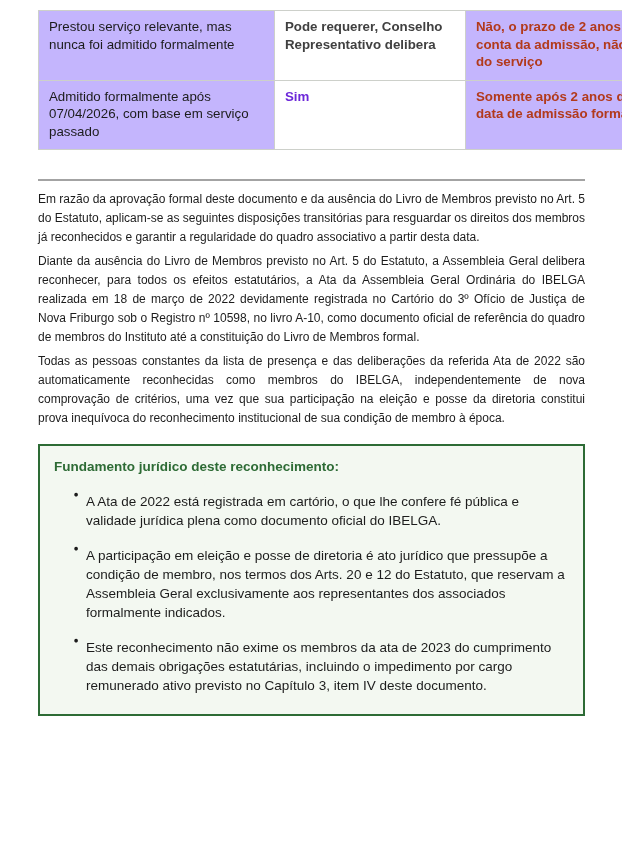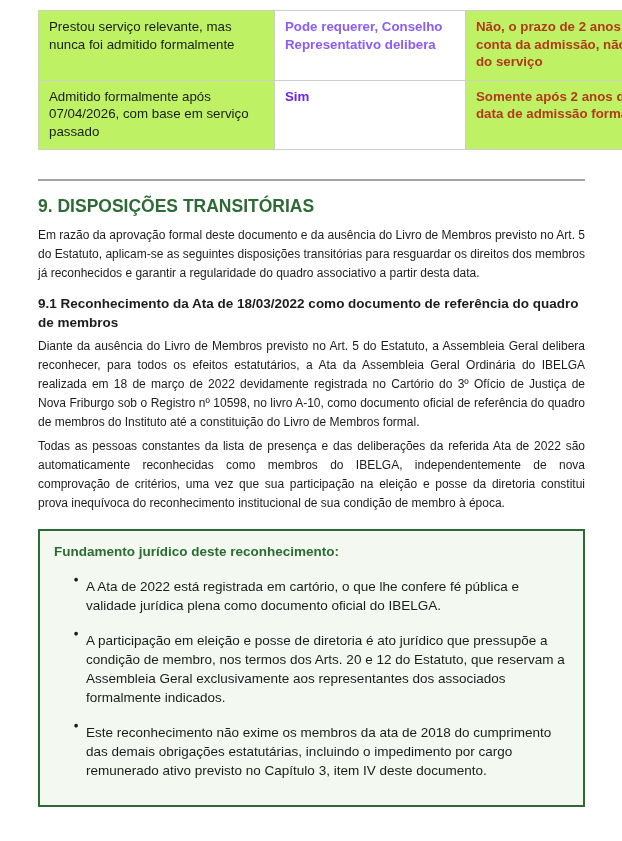--- a/index.html
+++ b/index.html
@@ -19,23 +19,23 @@
     width:554px;
     margin-top:10px;
     font-size:13.3px;
     line-height:17.5px;
   }
   table.cmp td{
     border:1px solid #cdd0ca;
     vertical-align:top;
     padding:7px 10px 9px 10px;
   }
-  td.shaded{background:#bef264;margin-left:23px;}
+  td.shaded{background:#c4b5fd;margin-left:23px;}
   td.plain{background:#ffffff;}
-  .txt-orange{color:#8b5cf6;font-weight:bold;}
+  .txt-orange{color:#404040;font-weight:bold;}
   .txt-red{color:#b23a1c;font-weight:bold;}
   .txt-green{color:#6d28d9;font-weight:bold;}
 
   
   .rule{
     height:2px;background:#a3a3a3;border:none;
     margin:29px 0 0 0;width:547px;
   }
 
   
@@ -57,21 +57,21 @@
     width:547px;
   }
   p.tight{margin-top:5px;}
 
   
   .infobox{
     margin-top:16px;
     width:515px;             
     border:2px solid #2d6b35;
     background:#f3f8f1;
-    padding:11px 14px 25px 14px;
+    padding:11px 14px 19px 14px;
   }
   .infobox .ib-title{
     font-size:13.5px;line-height:19px;
     font-weight:bold;color:#2d6b35;
   }
   .blist{margin:0;padding:0;}
   .brow{
     display:flex;
     font-size:13.5px;line-height:19px;
     margin-top:9px;
@@ -101,39 +101,37 @@
         <tr>
           <td class="shaded">Admitido formalmente após 07/04/2026, com base em serviço passado</td>
           <td class="plain txt-green">Sim</td>
           <td class="shaded txt-red">Somente após 2 anos da data de admissão formal</td>
         </tr>
       </tbody>
     </table>
 
     <div class="rule"></div>
 
-    <h1 class="sec">9. DISPOSIÇÕES TRANSITÓRIAS</h1>
     <p class="body">Em razão da aprovação formal deste documento e da ausência do Livro de Membros previsto no Art. 5 do Estatuto, aplicam-se as seguintes disposições transitórias para resguardar os direitos dos membros já reconhecidos e garantir a regularidade do quadro associativo a partir desta data.</p>
 
-    <h2 class="sub">9.1 Reconhecimento da Ata de 18/03/2022 como documento de referência do quadro de membros</h2>
     <p class="body tight">Diante da ausência do Livro de Membros previsto no Art. 5 do Estatuto, a Assembleia Geral delibera reconhecer, para todos os efeitos estatutários, a Ata da Assembleia Geral Ordinária do IBELGA realizada em 18 de março de 2022 devidamente registrada no Cartório do 3º Ofício de Justiça de Nova Friburgo sob o Registro nº 10598, no livro A-10, como documento oficial de referência do quadro de membros do Instituto até a constituição do Livro de Membros formal.</p>
     <p class="body tight">Todas as pessoas constantes da lista de presença e das deliberações da referida Ata de 2022 são automaticamente reconhecidas como membros do IBELGA, independentemente de nova comprovação de critérios, uma vez que sua participação na eleição e posse da diretoria constitui prova inequívoca do reconhecimento institucional de sua condição de membro à época.</p>
 
     <div class="infobox">
       <div class="ib-title">Fundamento jurídico deste reconhecimento:</div>
       <div class="blist">
         <div class="brow">
           <span class="bullet">●</span>
           <span class="btext">A Ata de 2022 está registrada em cartório, o que lhe confere fé pública e validade jurídica plena como documento oficial do IBELGA.</span>
         </div>
         <div class="brow">
           <span class="bullet">●</span>
           <span class="btext">A participação em eleição e posse de diretoria é ato jurídico que pressupõe a condição de membro, nos termos dos Arts. 20 e 12 do Estatuto, que reservam a Assembleia Geral exclusivamente aos representantes dos associados formalmente indicados.</span>
         </div>
         <div class="brow">
           <span class="bullet">●</span>
-          <span class="btext">Este reconhecimento não exime os membros da ata de 2018 do cumprimento das demais obrigações estatutárias, incluindo o impedimento por cargo remunerado ativo previsto no Capítulo 3, item IV deste documento.</span>
+          <span class="btext">Este reconhecimento não exime os membros da ata de 2023 do cumprimento das demais obrigações estatutárias, incluindo o impedimento por cargo remunerado ativo previsto no Capítulo 3, item IV deste documento.</span>
         </div>
       </div>
     </div>
 
   </div>
 </div>
 
 </body></html>

